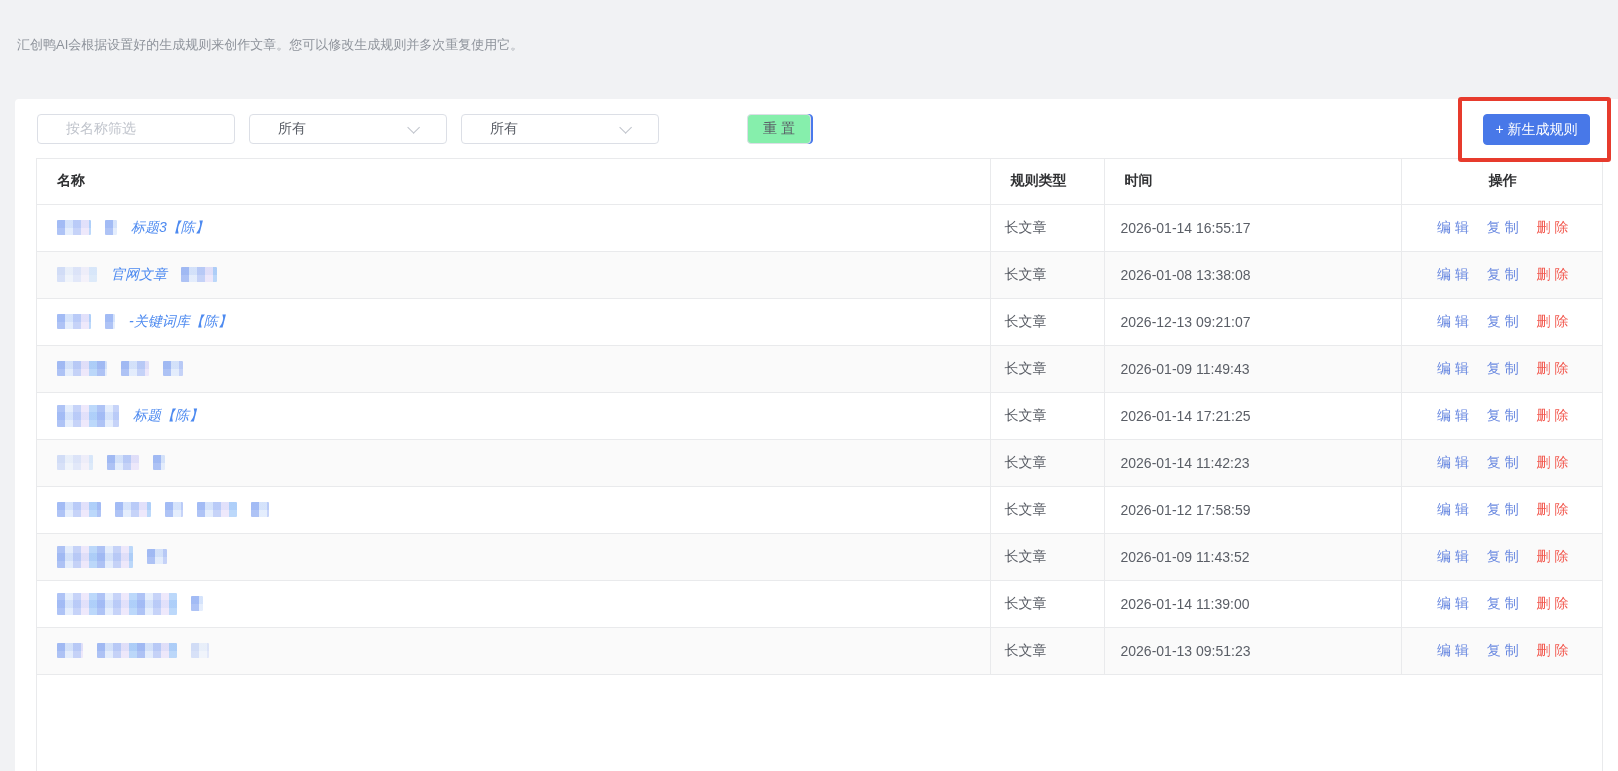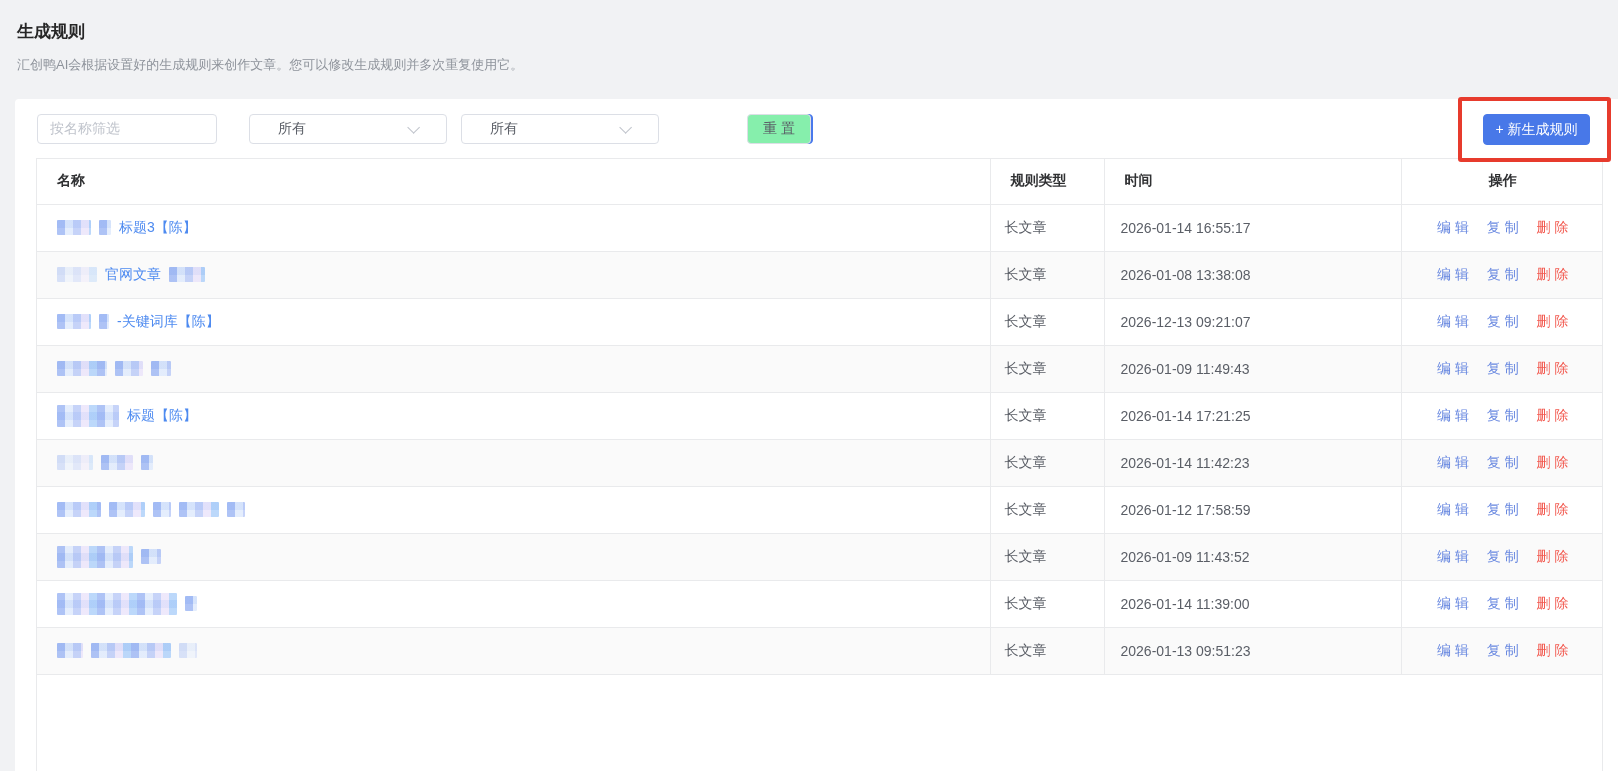--- a/index.html
+++ b/index.html
@@ -13,22 +13,22 @@
   .page-title { font-size:17px; font-weight:bold; color:#262626; line-height:20px; }
   .page-subtitle { margin-top:15px; font-size:13px; color:#8e939b; line-height:16px; }
 
   .panel {
     position:absolute; left:15px; top:99px; width:1603px; height:672px;
     background:#ffffff; border-radius:4px 0 0 0;
   }
 
   
   .filter-input {
-    position:absolute; left:22px; top:15px; width:180px; height:30px;
-    border:1px solid #dcdfe6; border-radius:4px; padding:0 12px;
+    position:absolute; left:22px; top:15px; width:198px; height:30px;
+    border:1px solid #dcdfe6; border-radius:4px; padding:0 28px;
     font-size:14px; color:#5a5e66; outline:none;
     font-family:Liberation Serif, serif; background:#fff;
   }
   .filter-input::placeholder { color:#c0c4cc; }
   .select {
     position:absolute; top:15px; width:198px; height:30px;
     border:1px solid #dcdfe6; border-radius:4px; background:#fff;
     display:flex; align-items:center; padding:0 28px; cursor:pointer;
   }
   .select-1 { left:234px; }
@@ -65,40 +65,39 @@
   th:last-child, td:last-child { border-right:none; }
   th { height:45px; text-align:left; font-weight:bold; color:#303133; padding:0 0 0 20px; }
   th.th-actions { text-align:center; padding:12px; }
   td { height:47px; color:#5a5e66; }
   td.td-name { padding-left:20px; }
   td.td-type { padding-left:14px; }
   td.td-time { padding-left:16px; }
   td.td-actions { text-align:center; }
   tbody tr:nth-child(even) td { background:#fafafa; }
 
-  .name-link { display:flex; align-items:center; gap:8px; color:#4d8af0; text-decoration:none; cursor:pointer; }
+  .name-link { display:flex; align-items:center; gap:14px; color:#4d8af0; text-decoration:none; cursor:pointer;font-style:italic; }
   .mosaic {
     display:inline-block; height:15px; border-radius:1px; flex:none;
     background-image:
       repeating-linear-gradient(90deg, rgba(108,146,238,.55) 0 8px, rgba(196,216,250,.45) 8px 16px,
         rgba(151,175,243,.55) 16px 24px, rgba(224,214,248,.55) 24px 32px, rgba(122,178,246,.5) 32px 40px),
       repeating-linear-gradient(0deg, rgba(255,255,255,.4) 0 7px, rgba(130,170,245,.22) 7px 15px);
   }
   .mosaic.tall { height:22px; }
   .mosaic.light { opacity:.45; }
 
   .action-link { text-decoration:none; cursor:pointer; margin:0 7px; white-space:nowrap; }
   .action-edit, .action-copy { color:#6787e0; }
   .action-delete { color:#f2594f; }
 </style>
 </head>
 <body>
 
 <div class="page-header">
-  <div class="page-title">生成规则</div>
   <div class="page-subtitle">汇创鸭AI会根据设置好的生成规则来创作文章。您可以修改生成规则并多次重复使用它。</div>
 </div>
 
 <div class="panel">
 
   <input class="filter-input" type="text" placeholder="按名称筛选" style="">
 
   <div class="select select-1">
     <span class="select-value">所有</span>
     <span class="chevron"></span>

